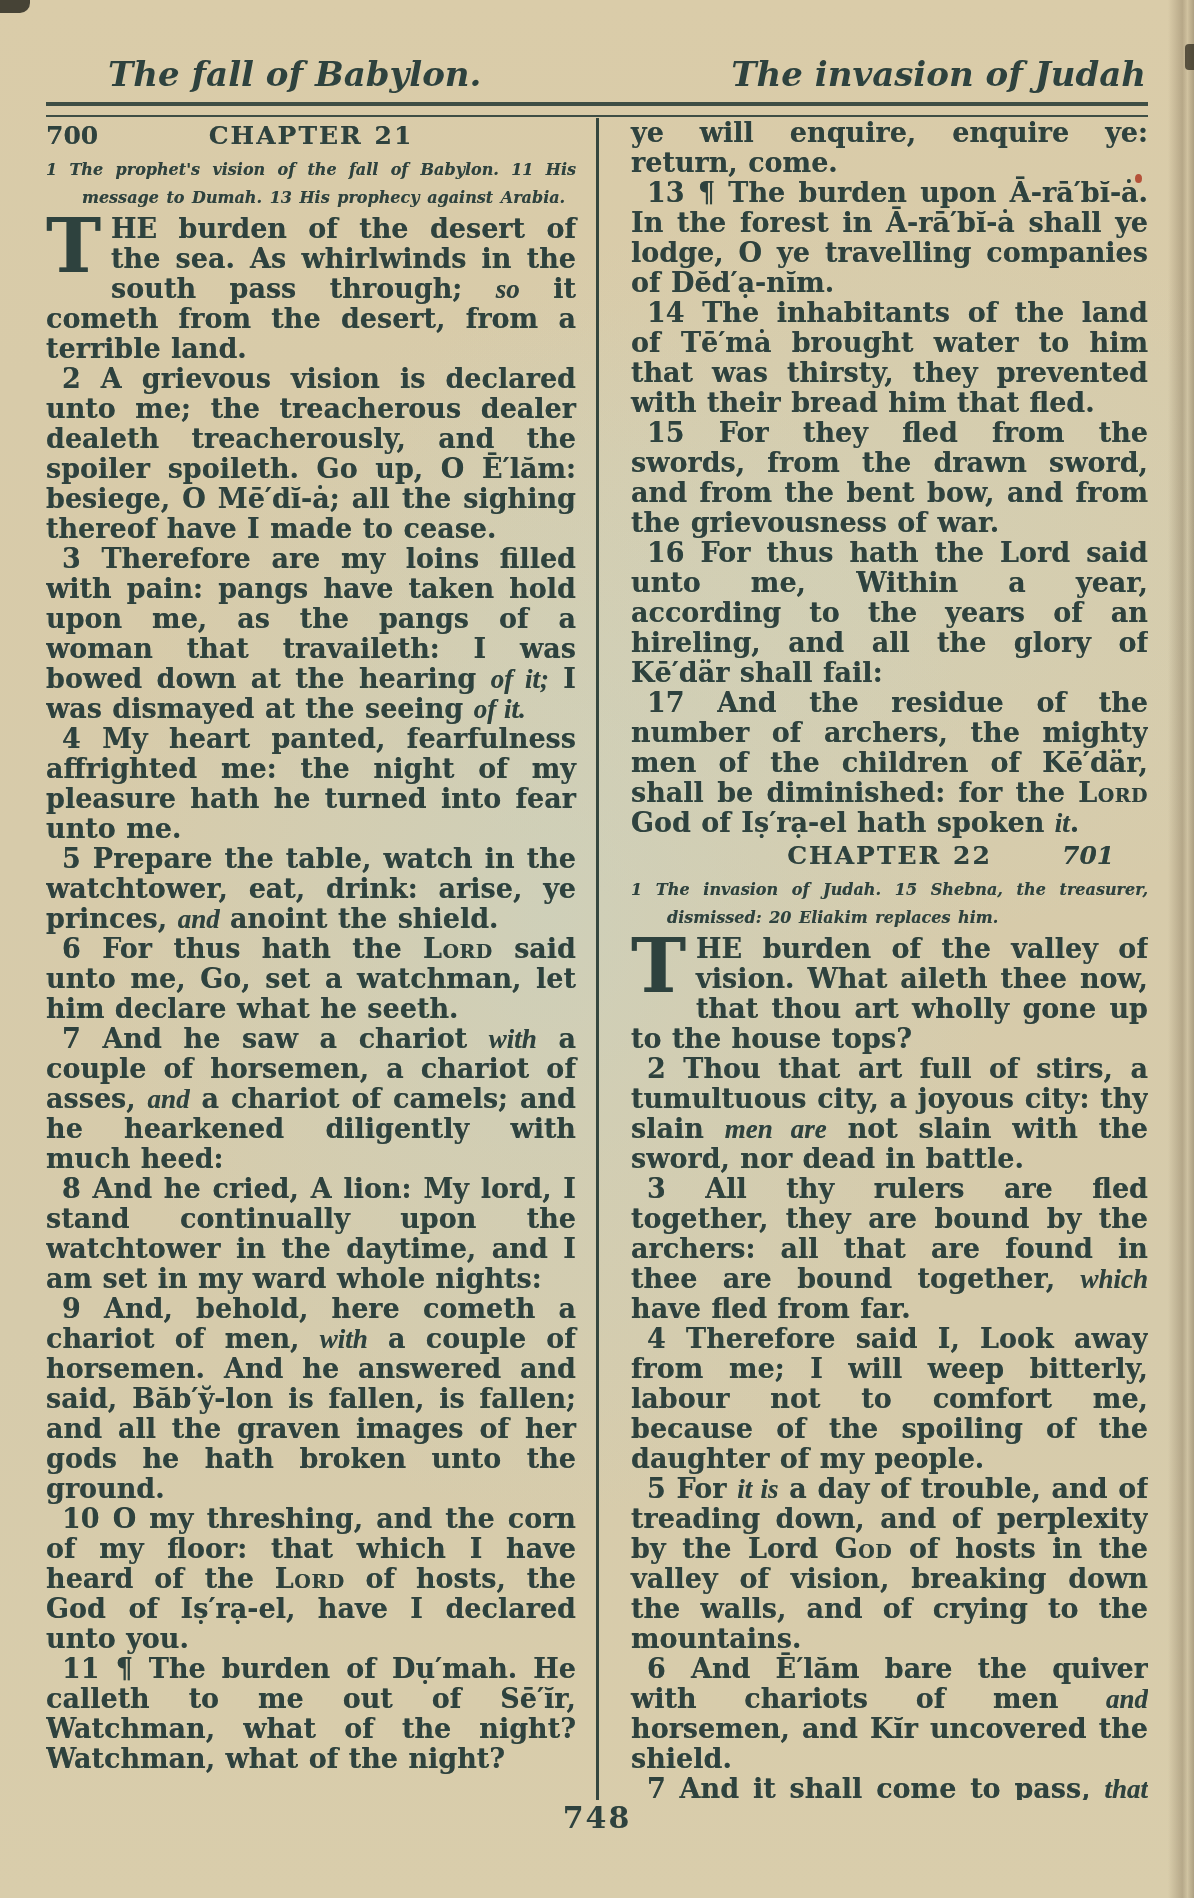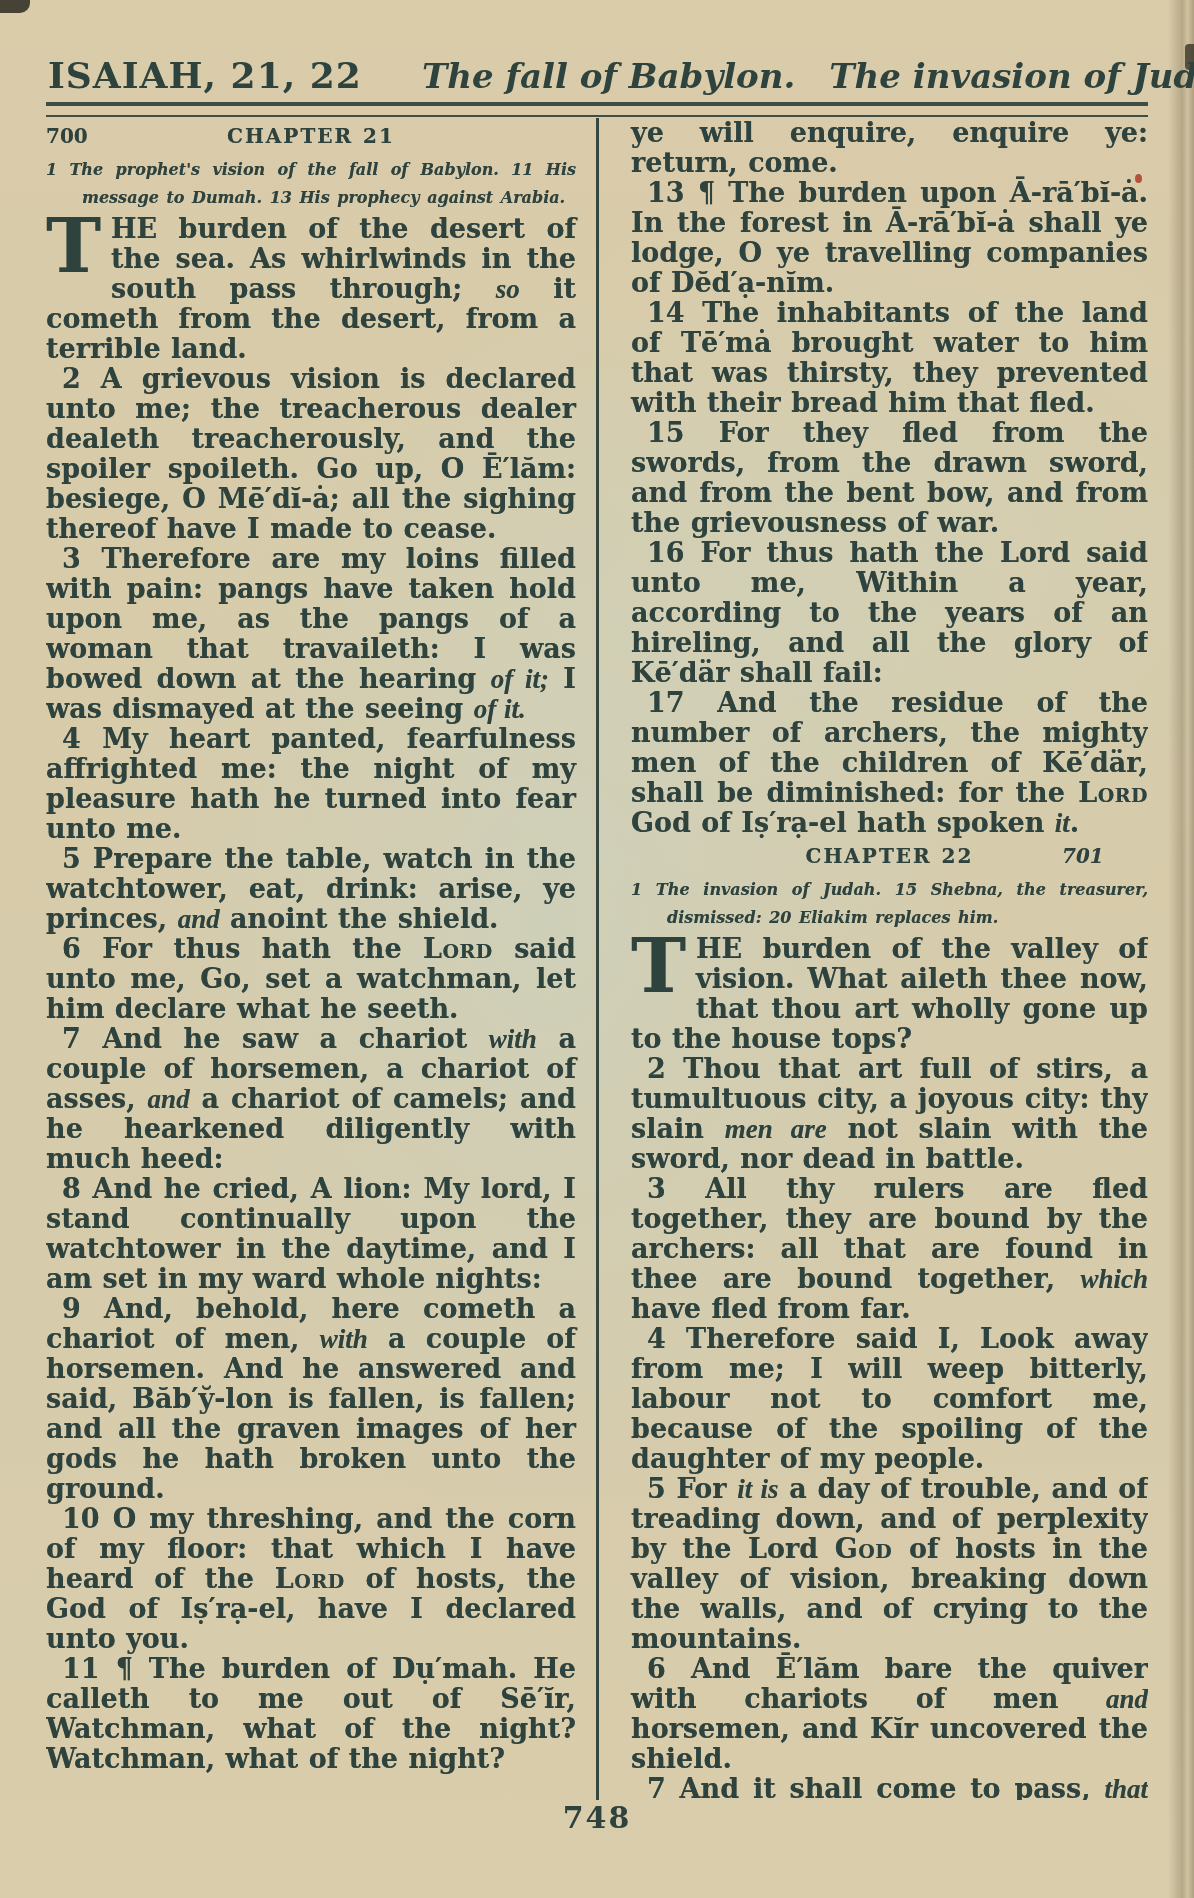--- a/index.html
+++ b/index.html
@@ -64,21 +64,21 @@
 
   .col{
     font-size:27px;line-height:30px;font-weight:700;
     text-align:justify;text-justify:inter-word;
     word-spacing:1px;
     text-shadow:0 0 0.5px rgba(46,66,62,0.55);
   }
 
   .chapterhead{
     display:flex;align-items:baseline;
-    font-weight:700;font-size:20px;line-height:36px;
+    font-weight:700;font-size:25px;line-height:36px;
     margin:0 0 2px 0;text-align:center;
   }
   .chapterhead .cref{min-width:86px;text-align:left;}
   .chapterhead .cref.right{text-align:left;font-style:italic;}
   .chapterhead .ctitle{flex:1;letter-spacing:2px;}
 
   p.summary{
     margin:0 0 2px 0;
     font-style:italic;font-size:16px;line-height:28px;font-weight:700;
     padding-left:36px;text-indent:-36px;
@@ -103,21 +103,20 @@
 <body>
 
 <div class="page">
 
   <div class="corner-mark-tl"></div>
   <div class="edge-shadow-right"></div>
   <div class="edge-mark-tr"></div>
   <div class="red-speck"></div>
 
   <div class="page-header">
-    <span class="h-left">ISAIAH, 21, 22</span>
     <span class="h-center">The fall of Babylon.</span>
     <span class="h-right">The invasion of Judah</span>
   </div>
 
   <div class="headrule"></div>
 
   <div class="columns">
     <div class="col col-left">
         <div class="chapterhead">
           <span class="cref">700</span>

